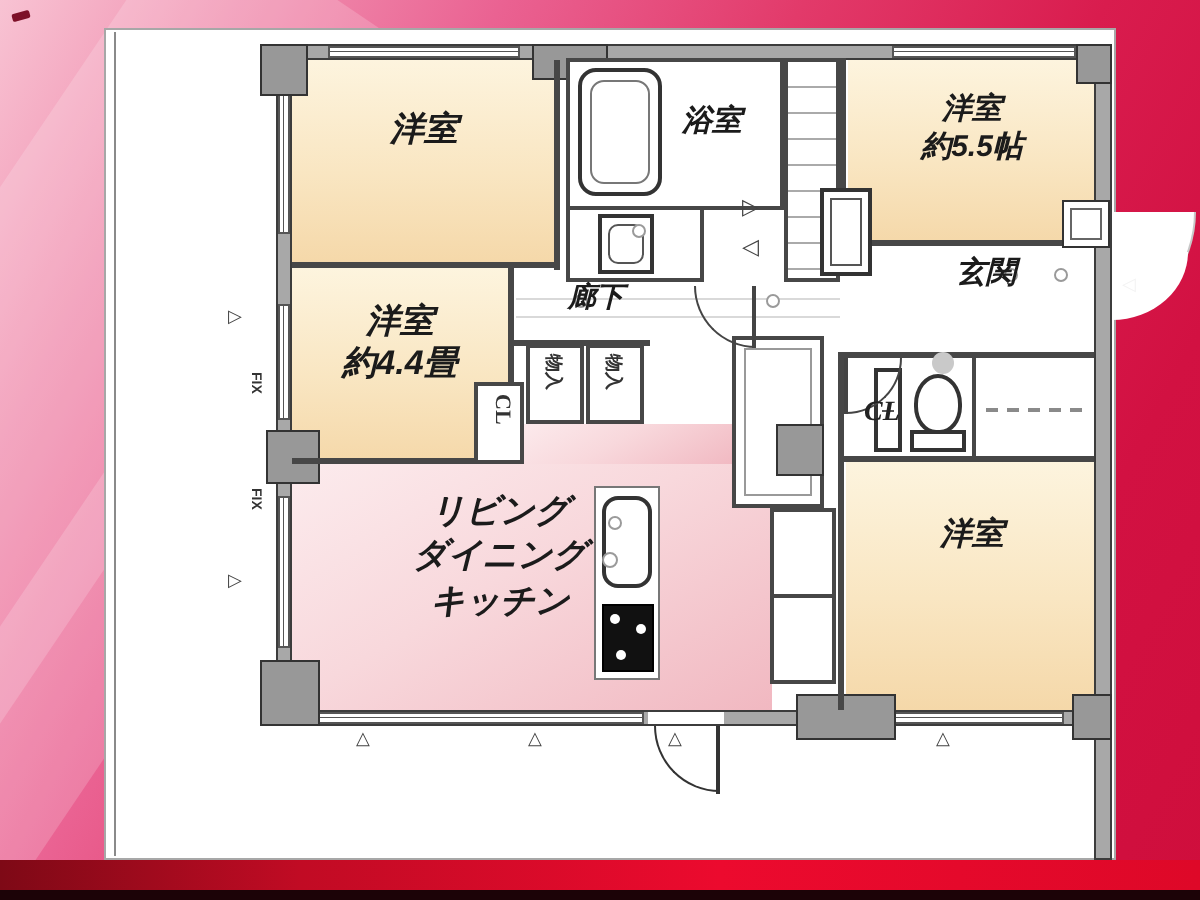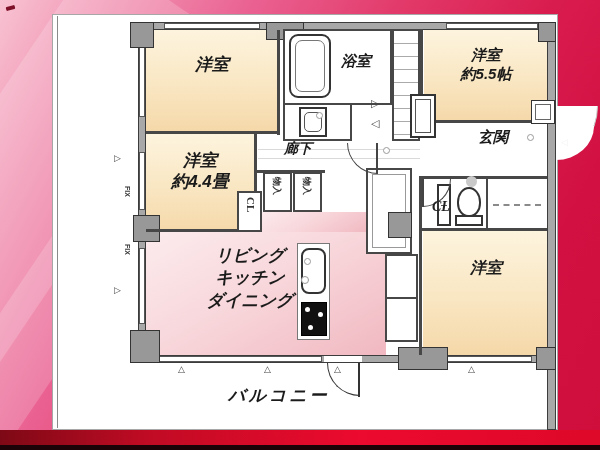--- a/index.html
+++ b/index.html
@@ -178,27 +178,26 @@
   </div>
   <div class="abs lbl" style="left:332px;top:52px;width:48px;font-size:15px;">浴室</div>
   <div class="abs lbl" style="left:430px;top:46px;width:112px;font-size:15px;">
     <div>洋室</div>
     <div>約5.5帖</div>
   </div>
   <div class="abs lbl" style="left:478px;top:128px;font-size:15px;">玄関</div>
   <div class="abs lbl" style="left:284px;top:140px;font-size:14px;">廊下</div>
   <div class="abs lbl" style="left:180px;top:245px;width:140px;font-size:17px;line-height:1.32;">
     <div>リビング</div>
+    <div>ダイニング</div>
     <div>キッチン</div>
-    <div>ダイニング</div>
   </div>
   <div class="abs lbl" style="left:432px;top:258px;width:108px;font-size:16px;">
     <div>洋室</div>
   </div>
-  <div class="abs lbl" style="left:228px;top:385px;font-size:17px;letter-spacing:3px;">バルコニー</div>
 
   <div class="abs" style="left:257px;top:197px;font-size:11px;font-weight:bold;color:#333;transform:rotate(90deg);transform-origin:0 0;font-family:'Liberation Serif',serif;">CL</div>
   <div class="abs" style="left:283px;top:177px;font-size:9px;font-weight:bold;color:#333;transform:rotate(90deg);transform-origin:0 0;">物入</div>
   <div class="abs" style="left:313px;top:177px;font-size:9px;font-weight:bold;color:#333;transform:rotate(90deg);transform-origin:0 0;">物入</div>
   <div class="abs" style="left:432px;top:199px;font-size:14px;font-weight:bold;font-style:italic;color:#222;font-family:'Liberation Serif',serif;z-index:3;">CL</div>
   <div class="abs" style="left:131px;top:186px;font-size:7px;font-weight:bold;color:#333;transform:rotate(90deg);transform-origin:0 0;">FIX</div>
   <div class="abs" style="left:131px;top:244px;font-size:7px;font-weight:bold;color:#333;transform:rotate(90deg);transform-origin:0 0;">FIX</div>
 
 </div>
 

